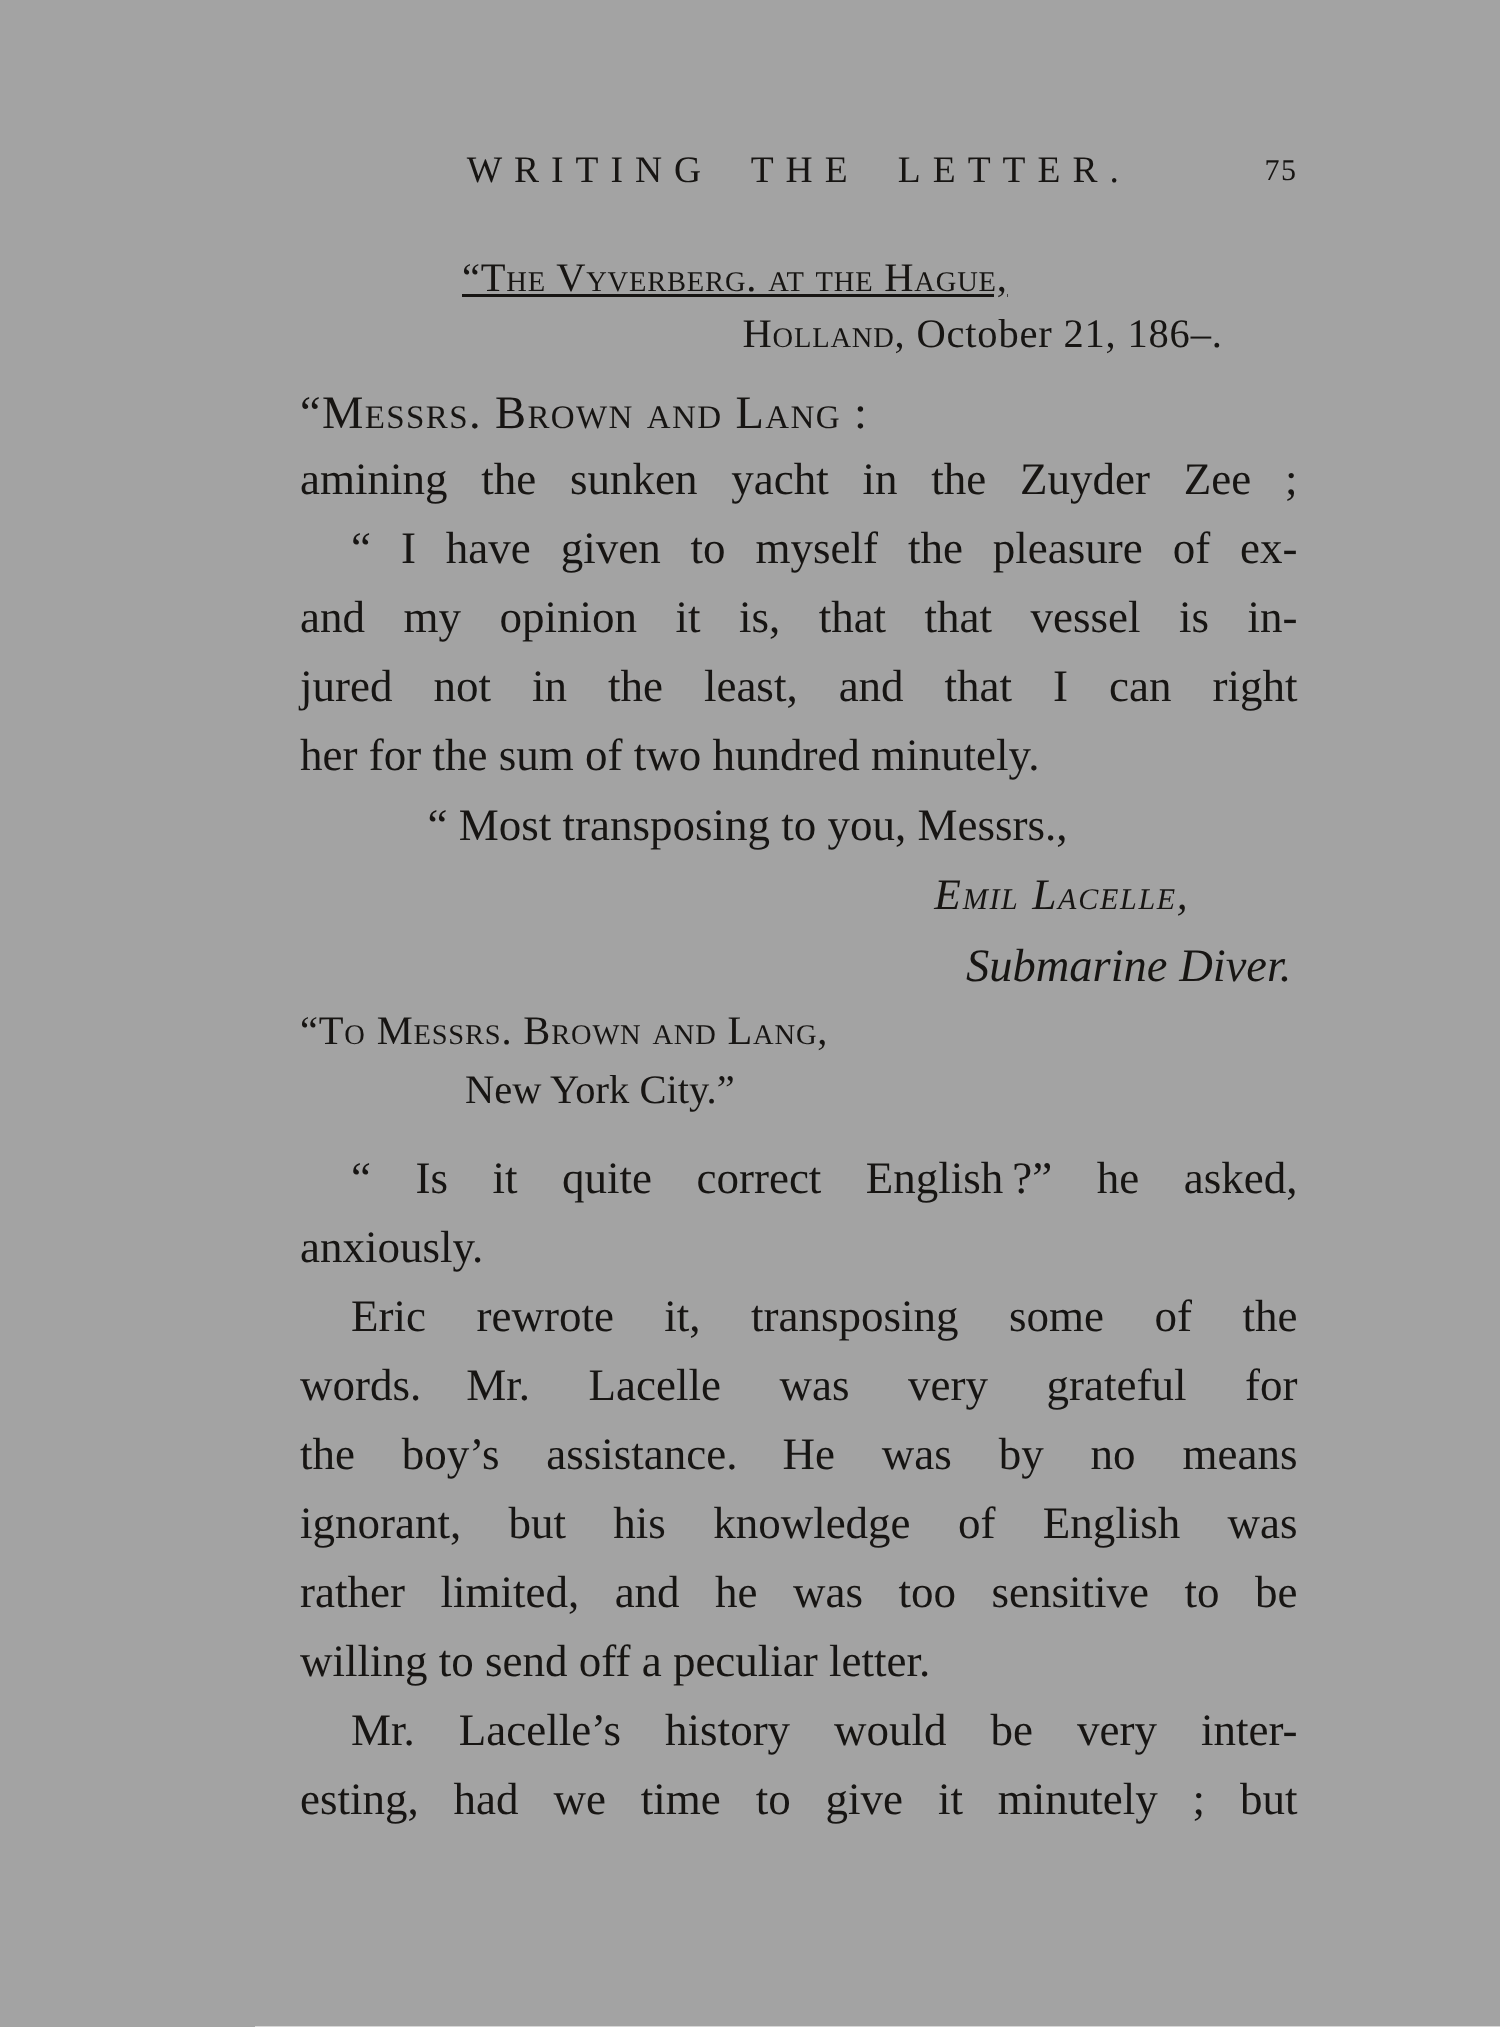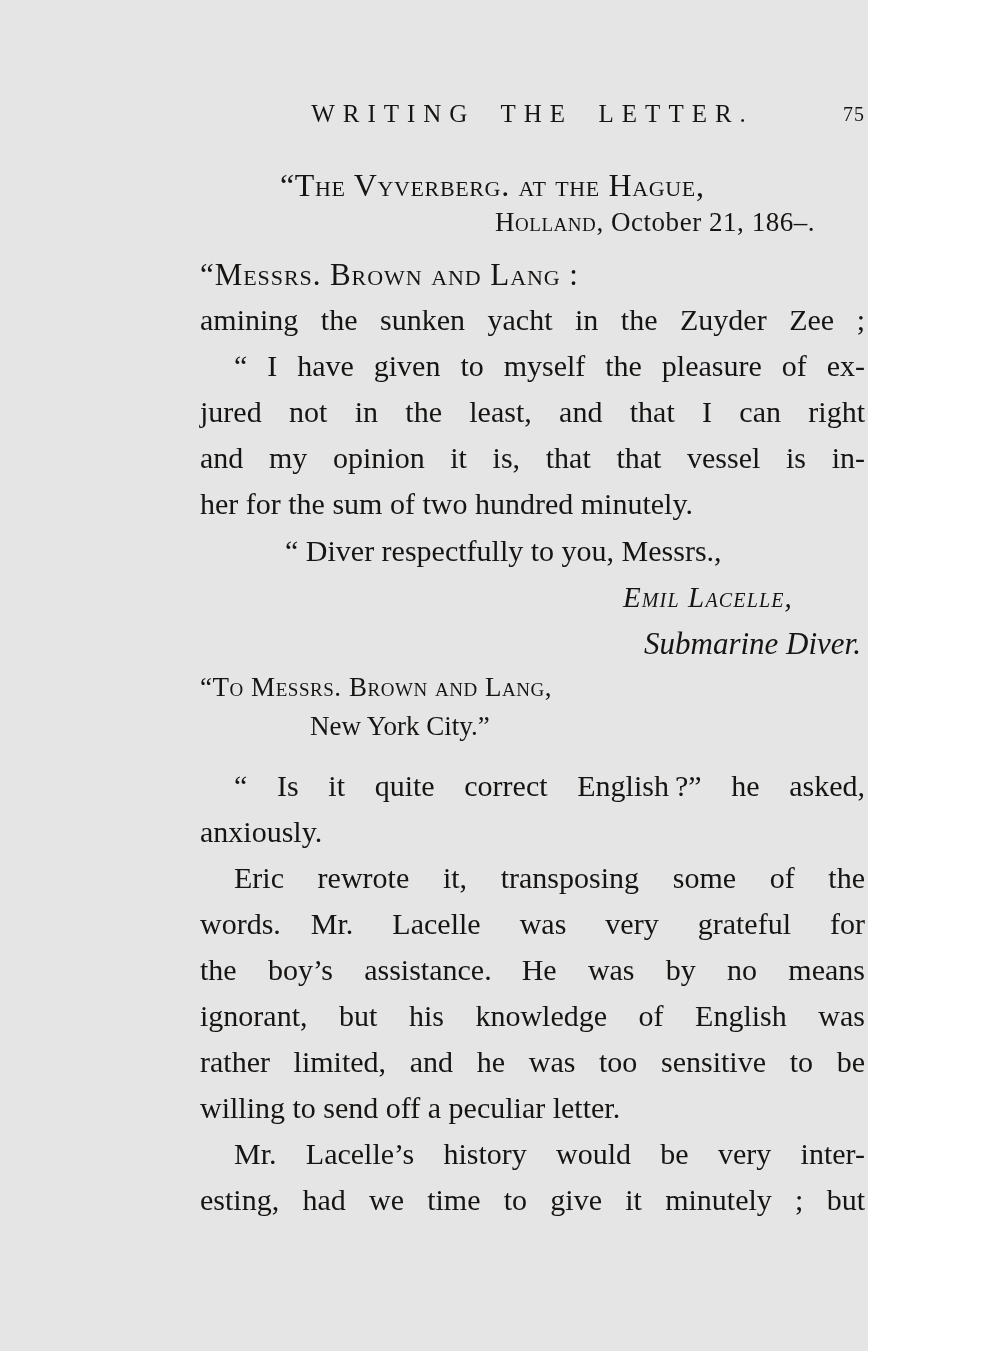--- a/index.html
+++ b/index.html
@@ -1,20 +1,20 @@
 <!DOCTYPE html>
 <html><head>
 <meta charset="utf-8">
 <style>
   html, body { margin: 0; padding: 0; background: #ffffff; }
   .page {
     position: relative;
-    width: 868px;
+    width: 1000px;
     height: 1351px;
-    background: #e5e5e5;
+    background: #a3a3a3;
     color: #171513;
     font-family: "Liberation Serif", "DejaVu Serif", serif;
     overflow: hidden;
   }
   .content {
     position: absolute;
     left: 200px;
     top: 97px;
     width: 665px;
   }
@@ -36,24 +36,25 @@
     position: absolute;
     right: 0;
     top: 0;
     font-size: 20px;
     letter-spacing: 0.05em;
   }
   
   .sc { font-variant: small-caps; }
   
   .l-head1 {
-    margin-left: 80px;
-    font-size: 32px;
+    margin-left: 108px;
+    font-size: 27px;
     line-height: 37px;
     letter-spacing: 0.02em;
+    text-decoration: underline;
   }
   .l-head2 {
     margin-left: 295px;
     font-size: 27px;
     line-height: 37px;
     letter-spacing: 0.02em;
   }
   .salutation {
     margin-top: 12px;
     font-size: 31px;
@@ -116,25 +117,25 @@
     </div>
 
     <div class="letter">
       <div class="l-head1 sc">“The Vyverberg. at the Hague,</div>
       <div class="l-head2"><span class="sc">Holland,</span><span> October 21, 186–.</span></div>
 
       <div class="salutation sc">“Messrs. Brown and Lang :</div>
 
       <div class="line j">amining the sunken yacht in the Zuyder Zee ;</div>
       <div class="line j ind">“ I have given to myself the pleasure of ex-</div>
+      <div class="line j">and my opinion it is, that that vessel is in-</div>
       <div class="line j">jured not in the least, and that I can right</div>
-      <div class="line j">and my opinion it is, that that vessel is in-</div>
       <div class="line">her for the sum of two hundred minutely.</div>
 
-      <div class="closing">“ Diver respectfully to you, Messrs.,</div>
+      <div class="closing">“ Most transposing to you, Messrs.,</div>
       <div class="signature sc">Emil Lacelle,</div>
       <div class="sig-role">Submarine Diver.</div>
       <div class="addr1 sc">“To Messrs. Brown and Lang,</div>
       <div class="addr2">New York City.”</div>
     </div>
 
     <div class="narrative">
       <div class="line j ind">“ Is it quite correct English ?” he asked,</div>
       <div class="line">anxiously.</div>
 

